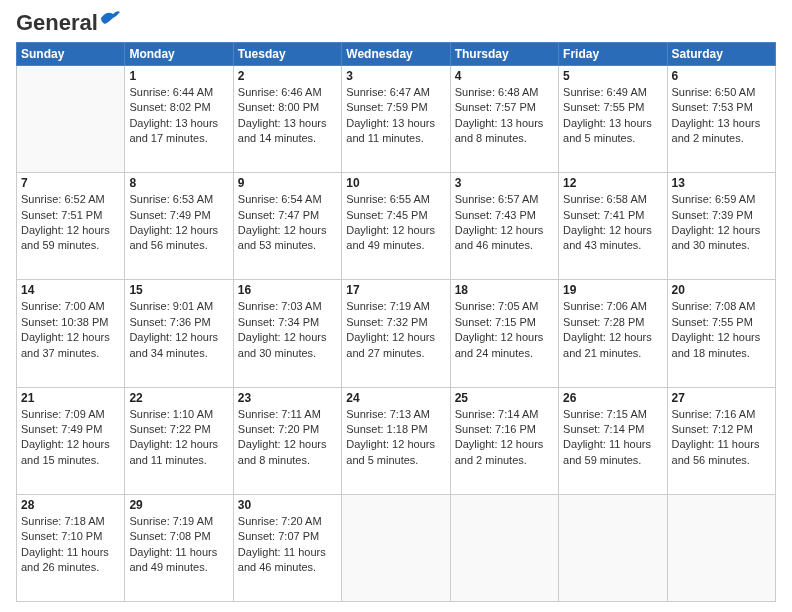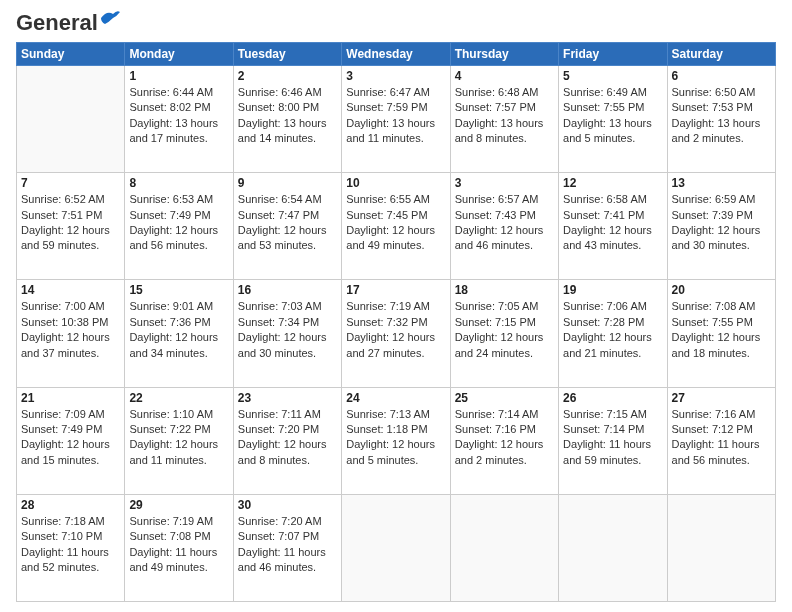--- a/index.html
+++ b/index.html
@@ -236,21 +236,21 @@
             <div class="day-info"><span>Sunrise: 7:15 AM</span><br><span>Sunset: 7:14 PM</span><br><span>Daylight: 11 hours</span><br><span>and 59 minutes.</span></div>
           </td>
           <td>
             <span class="day-num">27</span>
             <div class="day-info"><span>Sunrise: 7:16 AM</span><br><span>Sunset: 7:12 PM</span><br><span>Daylight: 11 hours</span><br><span>and 56 minutes.</span></div>
           </td>
         </tr>
         <tr class="last-row">
           <td>
             <span class="day-num">28</span>
-            <div class="day-info"><span>Sunrise: 7:18 AM</span><br><span>Sunset: 7:10 PM</span><br><span>Daylight: 11 hours</span><br><span>and 52 minutes.</span></div>
+            <div class="day-info"><span>Sunrise: 7:18 AM</span><br><span>Sunset: 7:10 PM</span><br><span>Daylight: 11 hours</span><br><span>and 26 minutes.</span></div>
           </td>
           <td>
             <span class="day-num">29</span>
             <div class="day-info"><span>Sunrise: 7:19 AM</span><br><span>Sunset: 7:08 PM</span><br><span>Daylight: 11 hours</span><br><span>and 49 minutes.</span></div>
           </td>
           <td>
             <span class="day-num">30</span>
             <div class="day-info"><span>Sunrise: 7:20 AM</span><br><span>Sunset: 7:07 PM</span><br><span>Daylight: 11 hours</span><br><span>and 46 minutes.</span></div>
           </td>
           <td class="empty-cell"></td>

